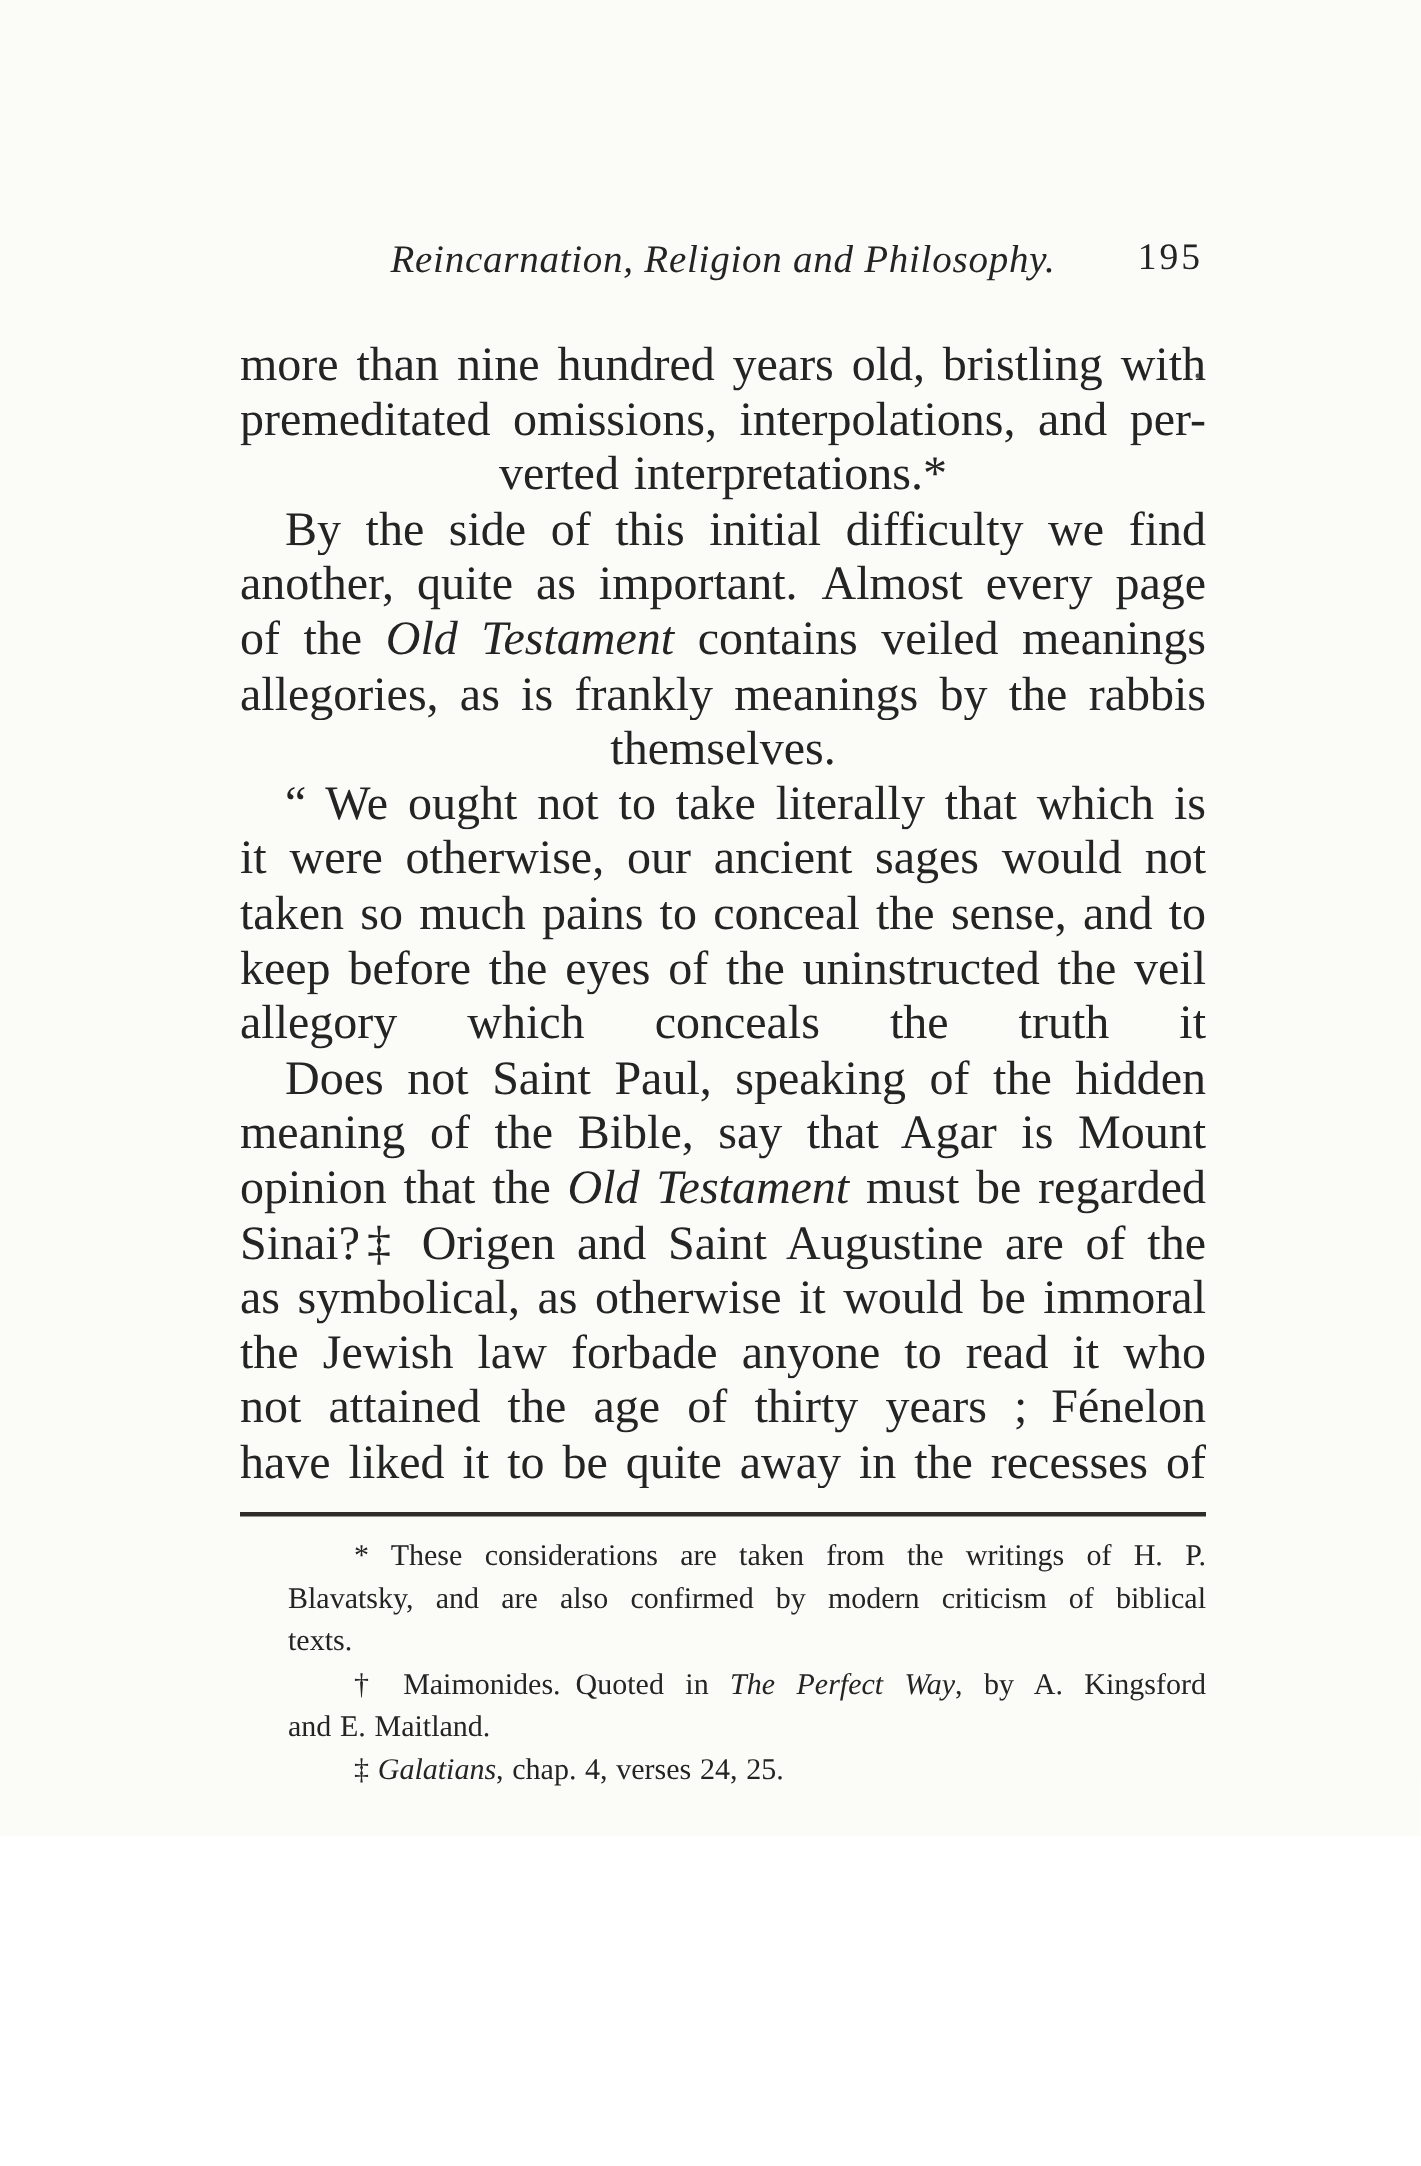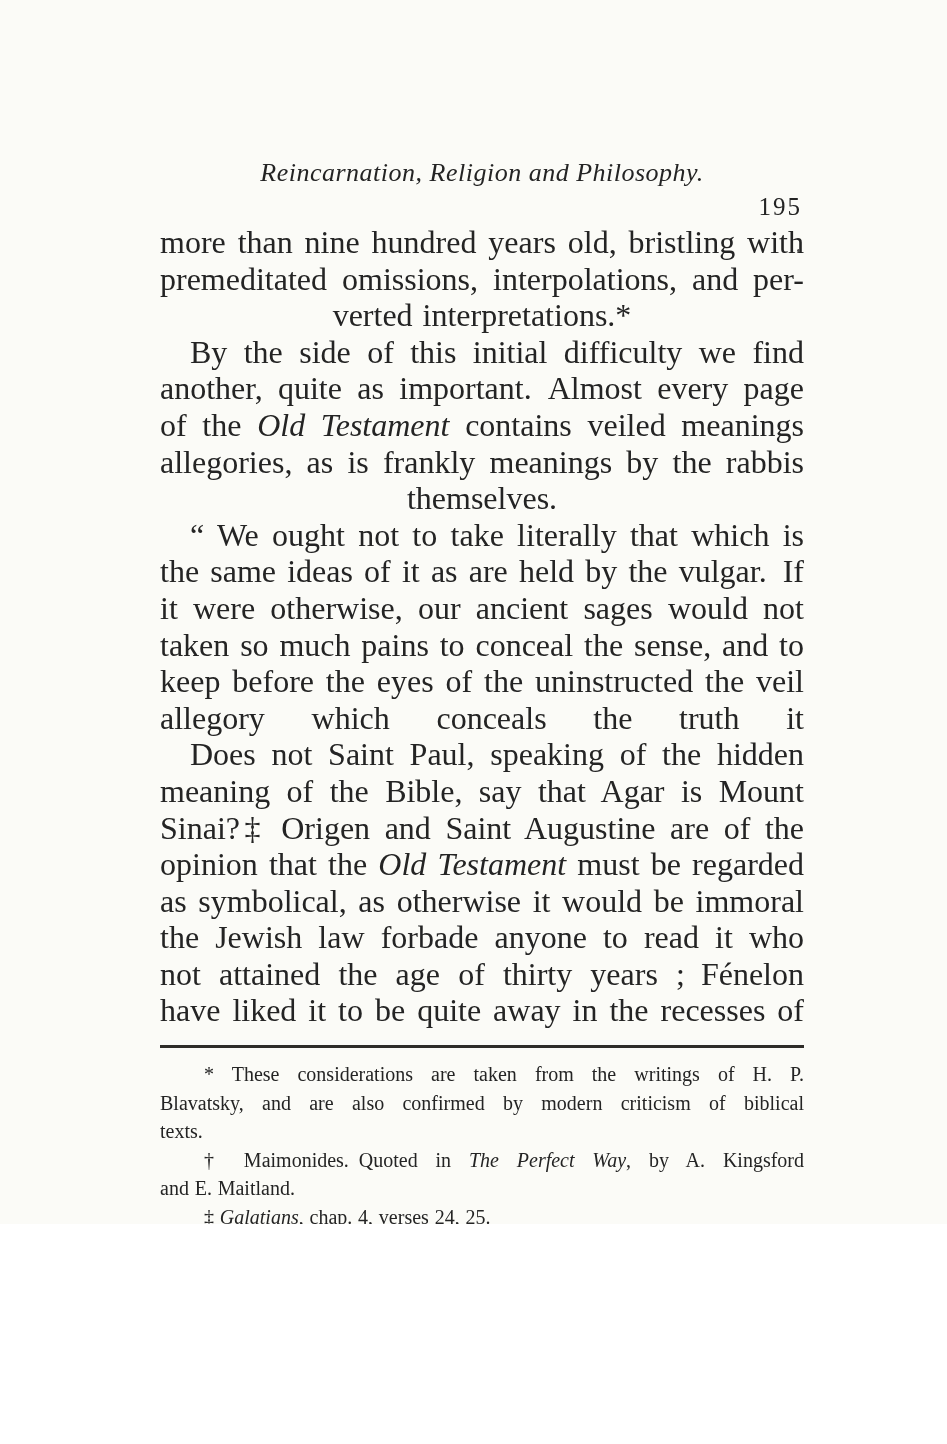--- a/index.html
+++ b/index.html
@@ -29,21 +29,20 @@
     display: block;
     text-align: center;
   }
   .folio {
     position: absolute;
     right: 2px;
     top: 0;
     font-style: normal;
     font-size: 25px;
     letter-spacing: 2px;
-    margin-top: 35px;
   }
   .body-text {
     margin-top: 24px;
     font-size: 32px;
     word-spacing: 0.06em;
   }
   .line {
     height: 36.6px;
     line-height: 36.6px;
     overflow: hidden;
@@ -65,20 +64,21 @@
   .footnotes {
     margin-top: 12px;
     font-size: 20px;
     word-spacing: 0.04em;
   }
   .fn-line {
     height: 28.5px;
     line-height: 28.5px;
     overflow: hidden;
     text-align: left;
+    margin-left: 32px;
   }
   .fn-line.j {
     text-align: justify;
     text-align-last: justify;
   }
   .fn-line.ind { padding-left: 44px; }
   .speck {
     position: absolute;
     background: #4d4d4d;
     border-radius: 50%;
@@ -103,31 +103,30 @@
         </div>
         <div>
           <div class="line j ind"><span>By the side of this initial difficulty we find</span></div>
           <div class="line j"><span>another, quite as important. Almost every page</span></div>
           <div class="line j"><span>of the </span><span class="it">Old Testament</span><span> contains veiled meanings and</span></div>
           <div class="line j"><span>allegories, as is frankly meanings by the rabbis</span></div>
           <div class="line"><span>themselves.</span></div>
         </div>
         <div>
           <div class="line j ind"><span>“ We ought not to take literally that which is</span></div>
-          <div class="line j"><span>the same ideas of it as are held by the vulgar. If</span></div>
           <div class="line j"><span>it were otherwise, our ancient sages would not have</span></div>
           <div class="line j"><span>taken so much pains to conceal the sense, and to</span></div>
           <div class="line j"><span>keep before the eyes of the uninstructed the veil of</span></div>
           <div class="line j"><span>allegory which conceals the truth it contains. . .”†</span></div>
         </div>
         <div>
           <div class="line j ind"><span>Does not Saint Paul, speaking of the hidden</span></div>
           <div class="line j"><span>meaning of the Bible, say that Agar is Mount</span></div>
+          <div class="line j"><span>opinion that the </span><span class="it">Old Testament</span><span> must be regarded</span></div>
           <div class="line j"><span>Sinai?‡ Origen and Saint Augustine are of the</span></div>
-          <div class="line j"><span>opinion that the </span><span class="it">Old Testament</span><span> must be regarded</span></div>
           <div class="line j"><span>as symbolical, as otherwise it would be immoral ;</span></div>
           <div class="line j"><span>the Jewish law forbade anyone to read it who had</span></div>
           <div class="line j"><span>not attained the age of thirty years ; Fénelon would</span></div>
           <div class="line j"><span>have liked it to be quite away in the recesses of the</span></div>
         </div>
       </div>
 
     <div class="fn-sep"></div>
 
     <div class="footnotes">

